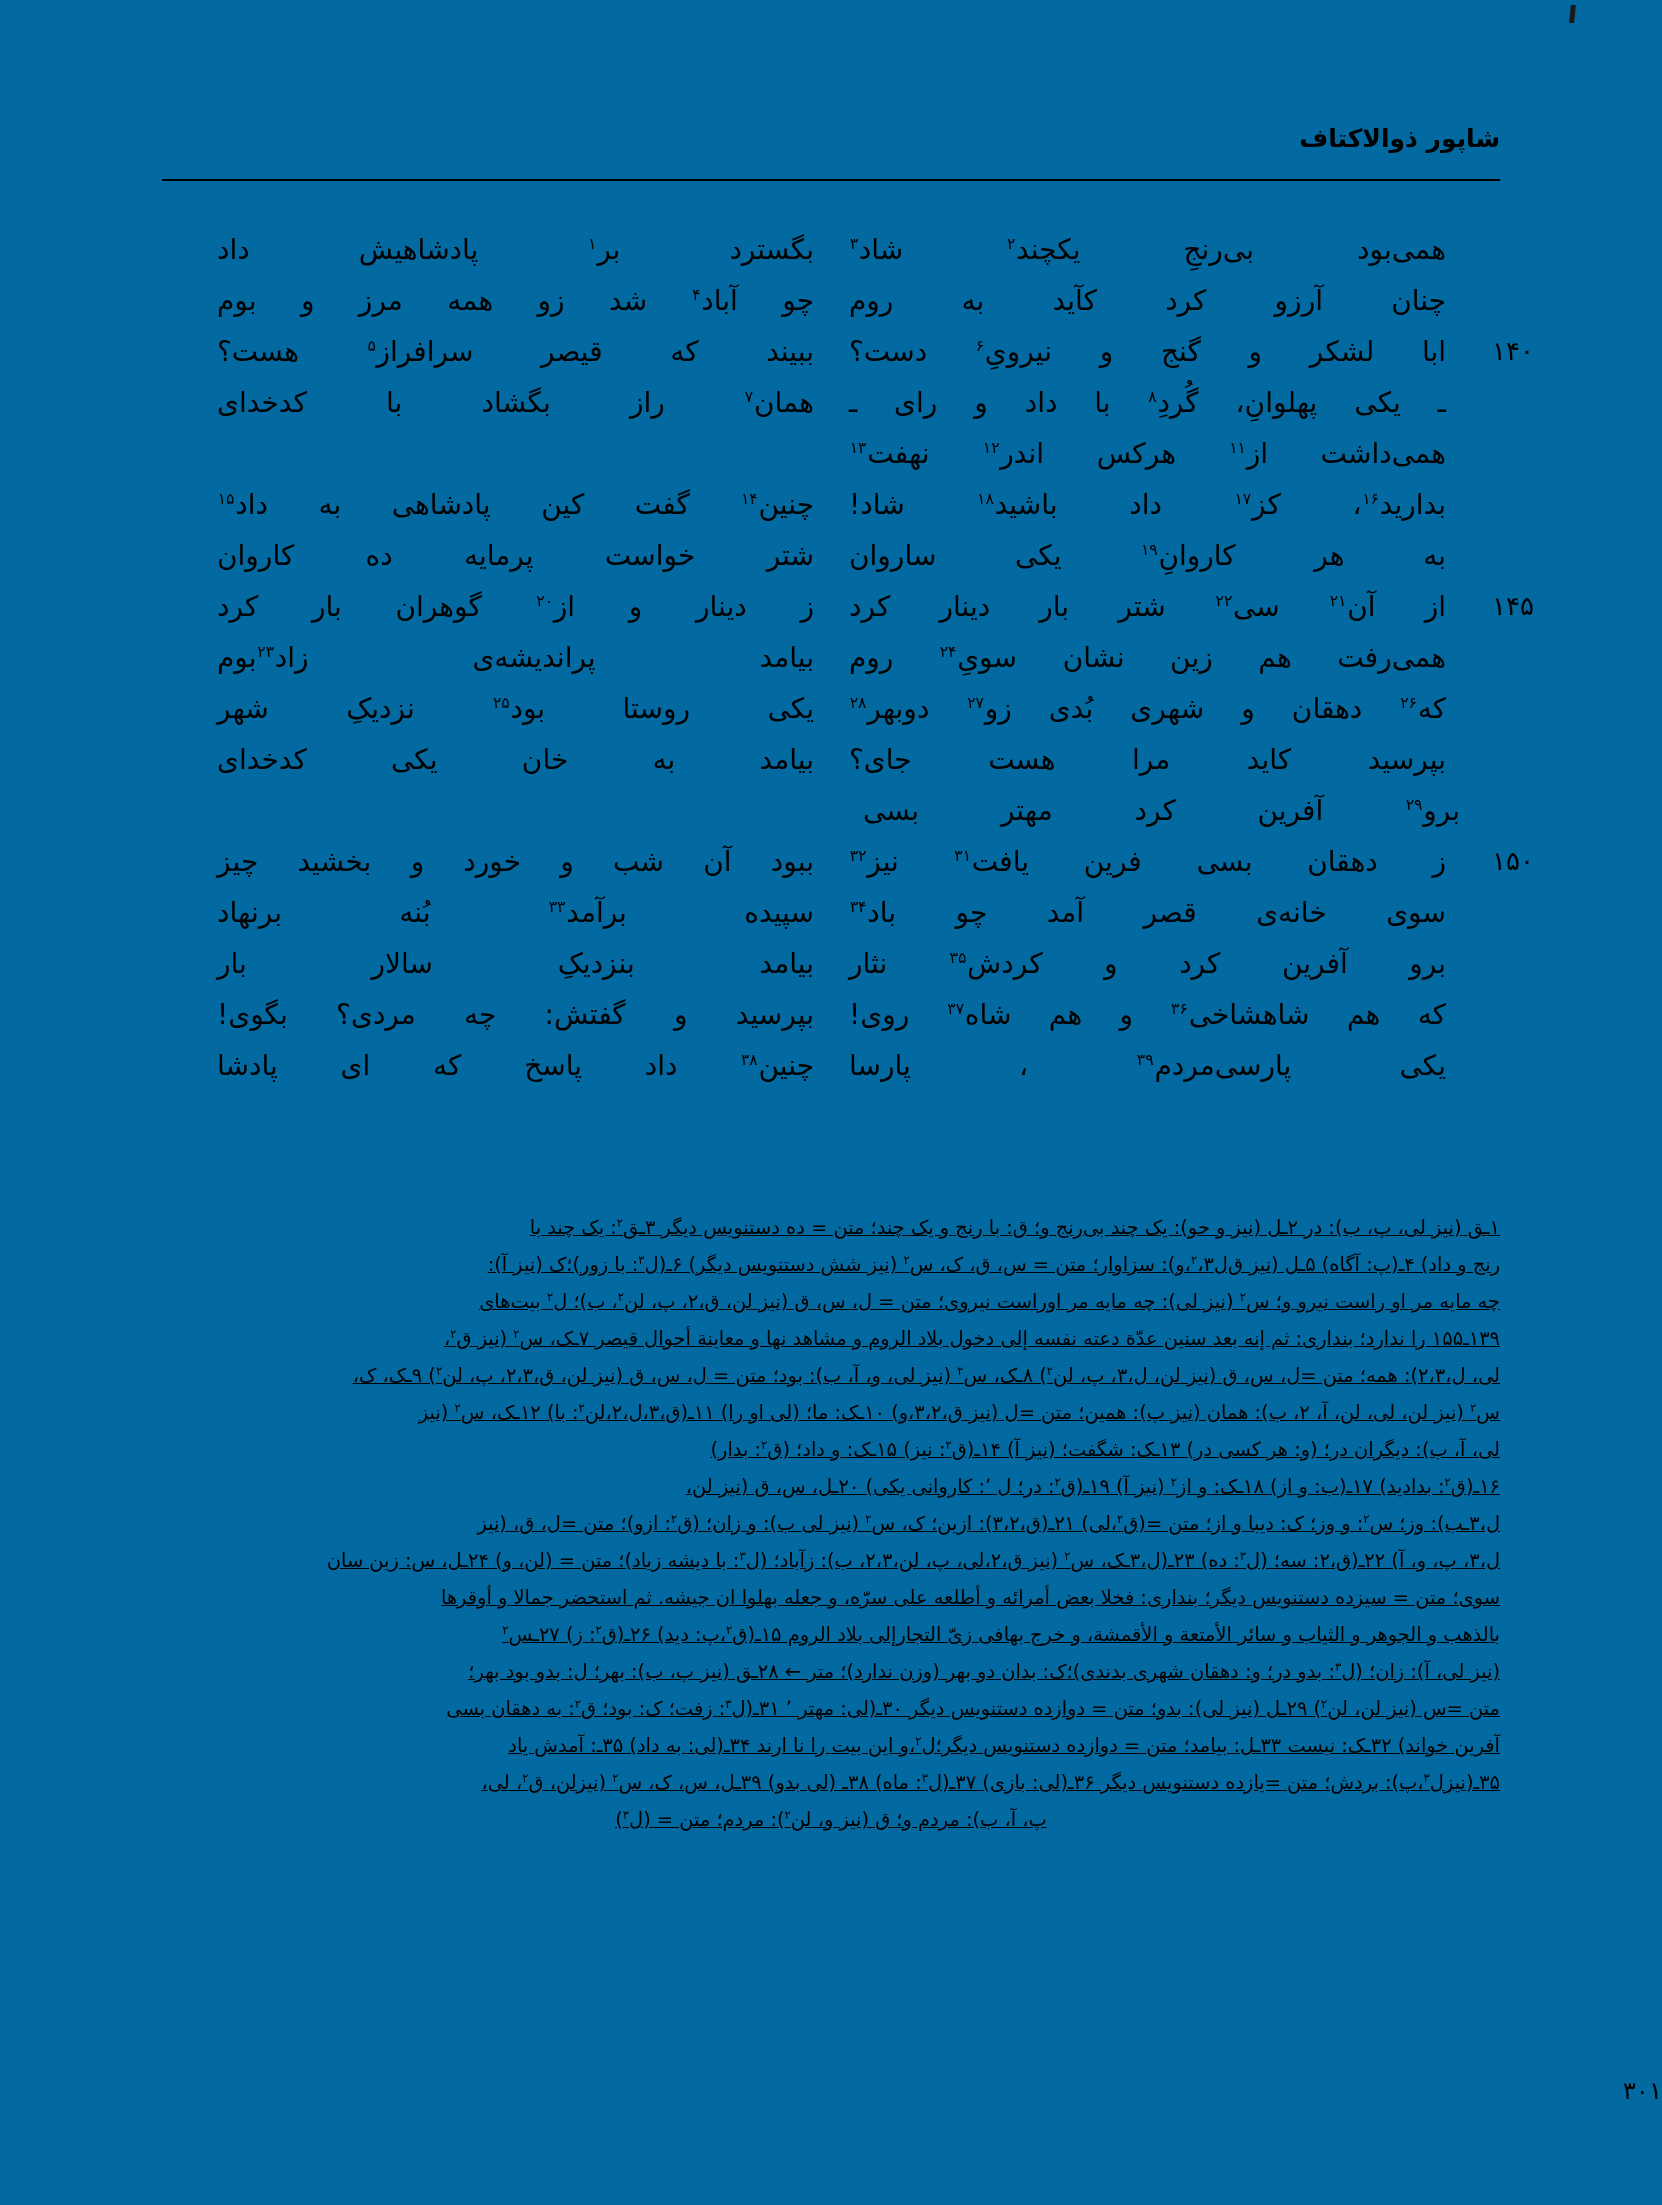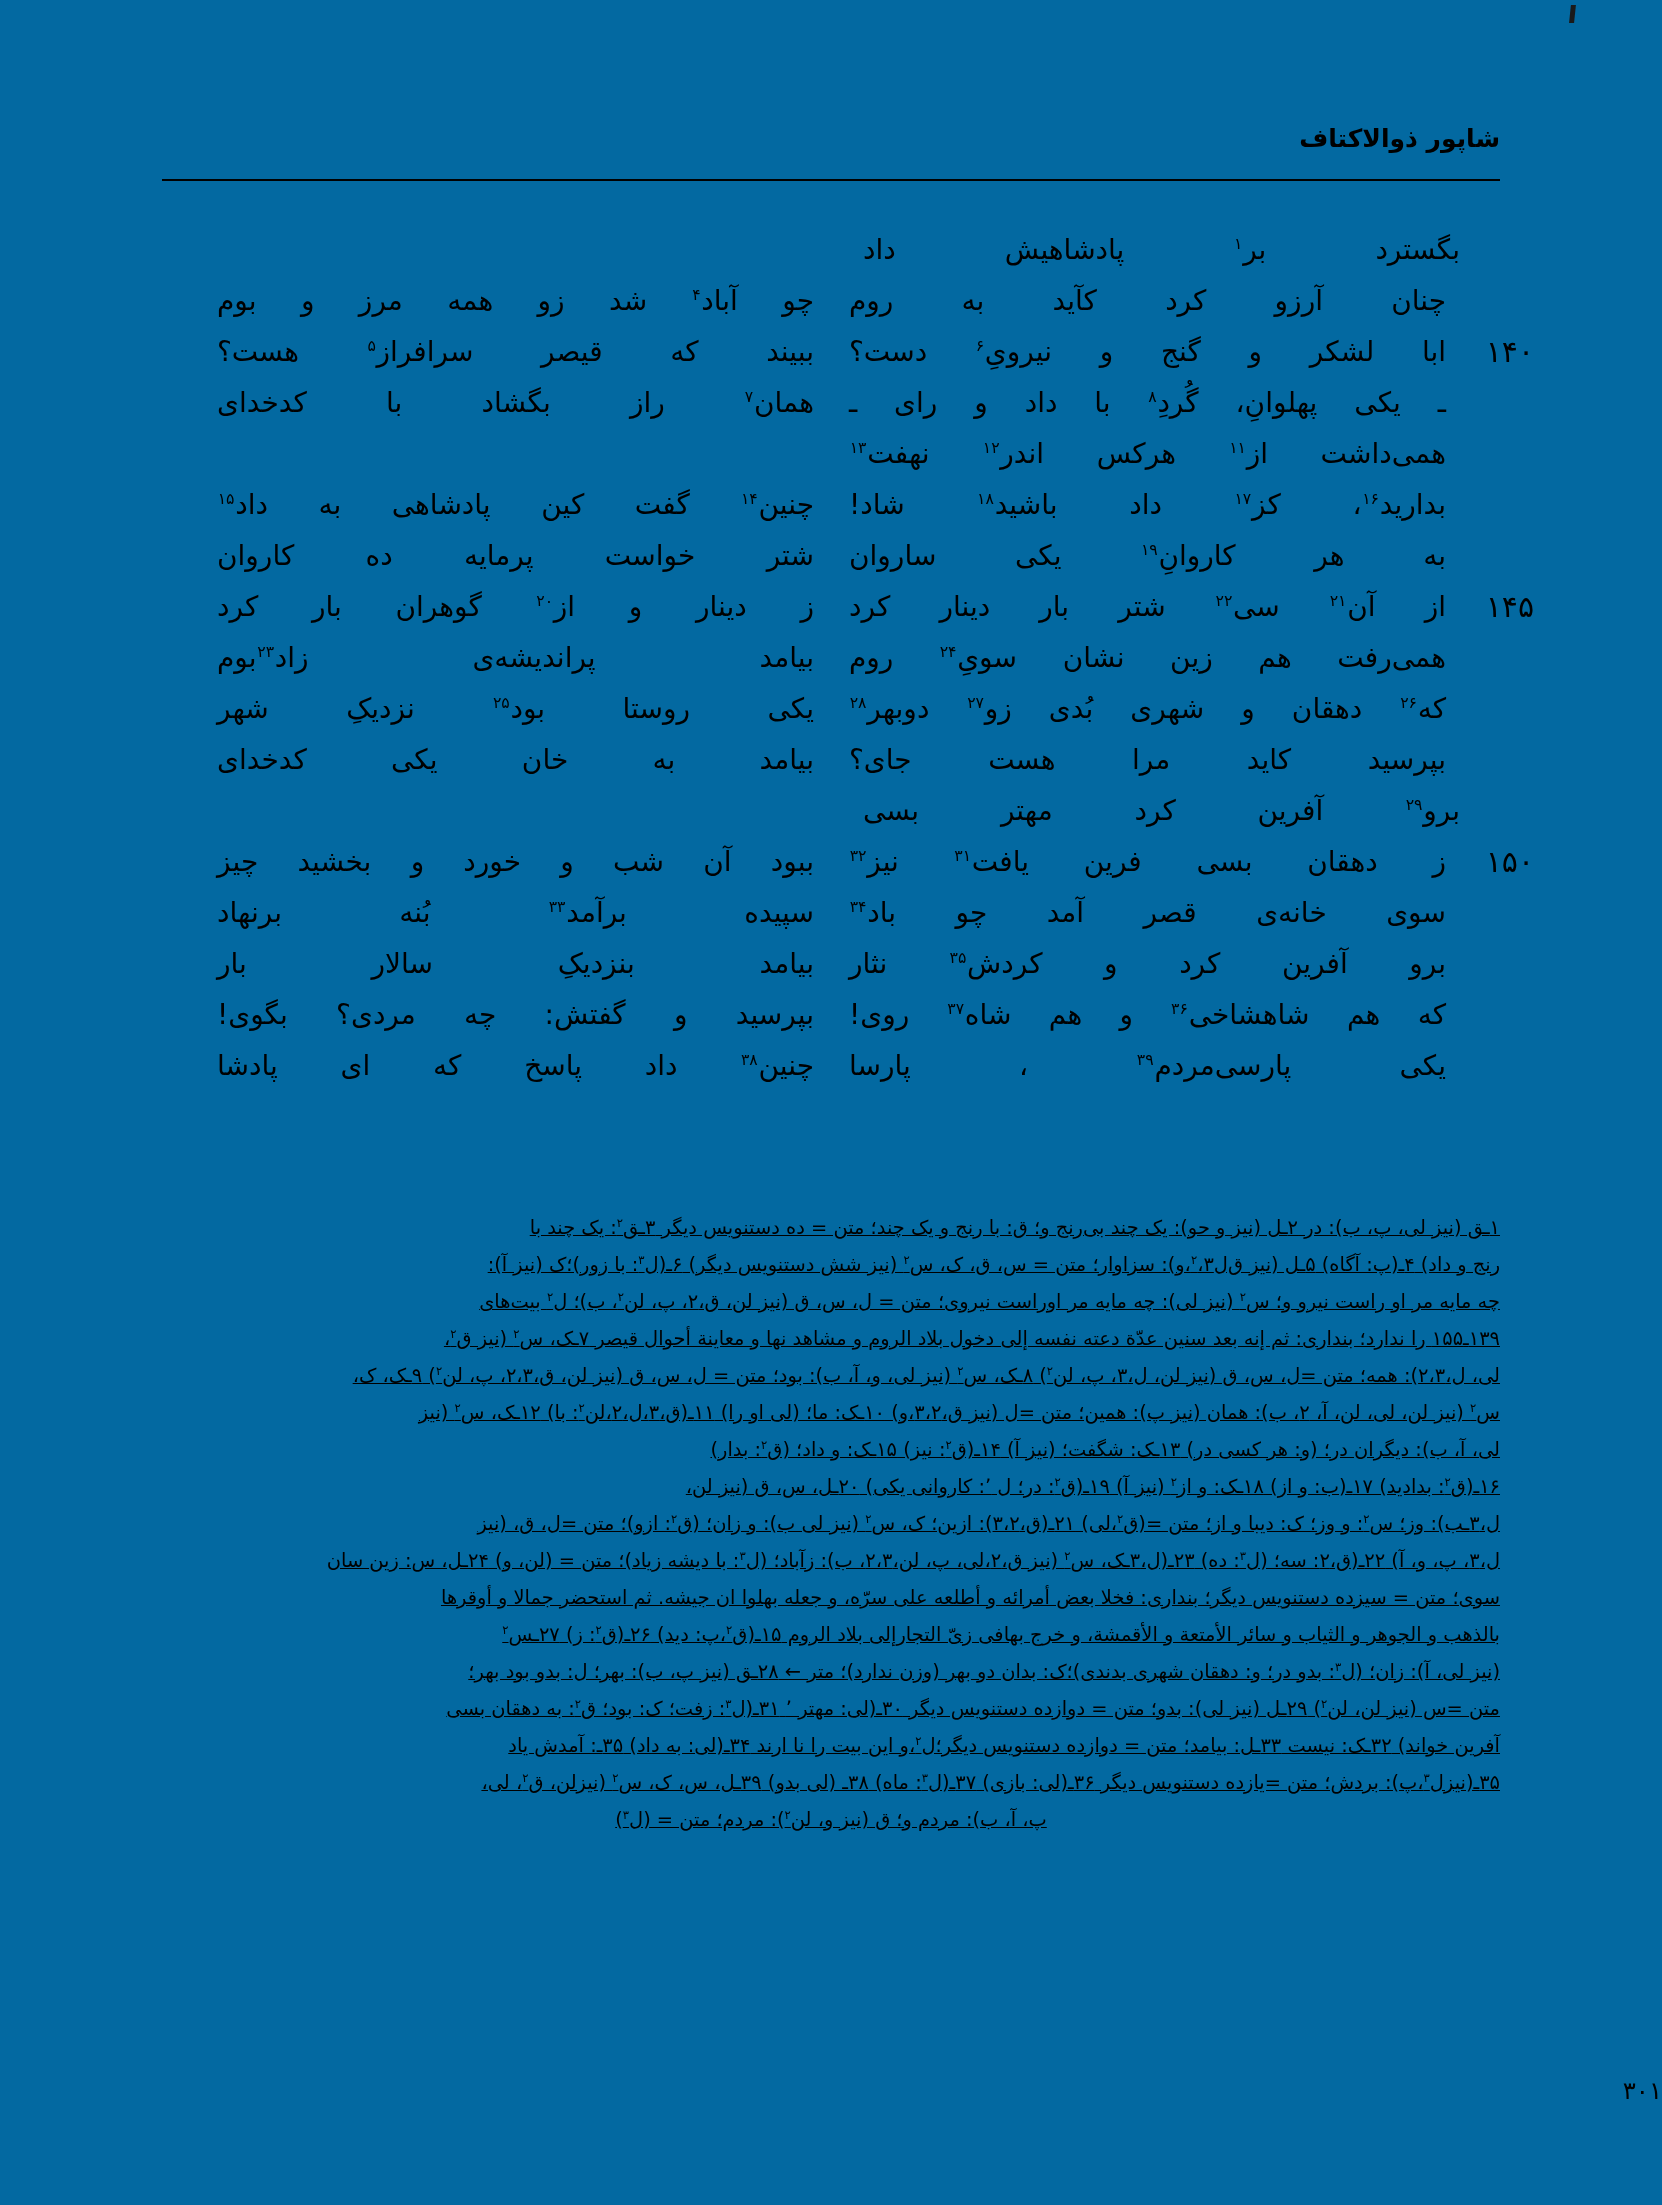--- a/index.html
+++ b/index.html
@@ -63,21 +63,21 @@
     direction:rtl;
   }
   
   .h-right{margin-right:35px;}
   .h-left{margin-right:49px;}
 
   .vnum{
     position:absolute;
     right:-39px;
     top:0;
-    font-size:30px;
+    font-size:26px;
     line-height:51px;
     white-space:nowrap;
     direction:rtl;
   }
   sup.fn{
     font-size:0.56em;
     vertical-align:super;
     line-height:0;
     margin:0 0.7px;
   }
@@ -111,20 +111,21 @@
 
   <div class="scan-speck"></div>
 
   <div class="header-zone">
     <div class="running-head">شاپور ذوالاکتاف</div>
     <div class="head-rule"></div>
   </div>
 
   <div class="verse-block" id="verse-block">
       <div class="bayt">
+        <span class="hemistich h-left">همی‌بود بی‌رنجِ یکچند<sup class="fn">۲</sup> شاد<sup class="fn">۳</sup></span>
         <span class="hemistich h-right">بگسترد بر<sup class="fn">۱</sup> پادشاهیش داد</span>
       </div>
       <div class="bayt">
         <span class="hemistich h-left">چنان آرزو کرد کآید به روم</span>
         <span class="hemistich h-right">چو آباد<sup class="fn">۴</sup> شد زو همه مرز و بوم</span>
       </div>
       <div class="bayt">
         <span class="hemistich h-left">ابا لشکر و گنج و نیرویِ<sup class="fn">۶</sup> دست؟</span>
         <span class="hemistich h-right">ببیند که قیصر سرافراز<sup class="fn">۵</sup> هست؟</span>
         <span class="vnum">۱۴۰</span>

